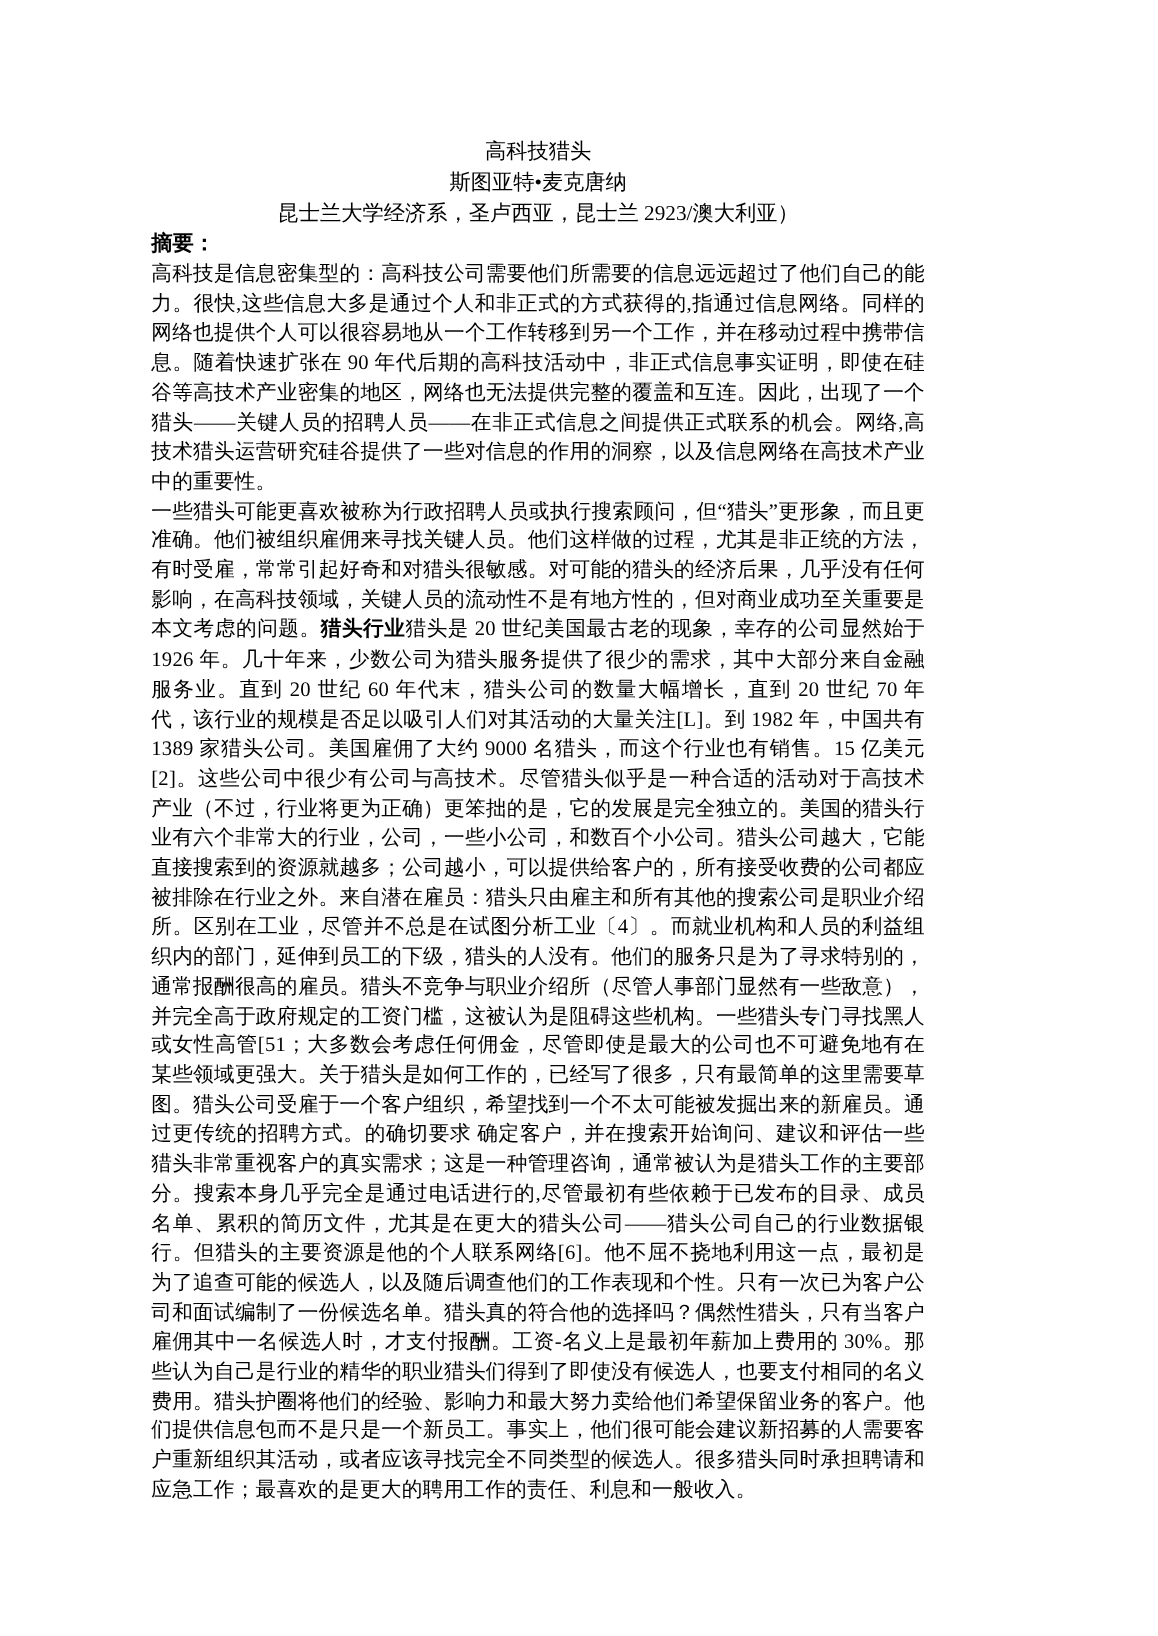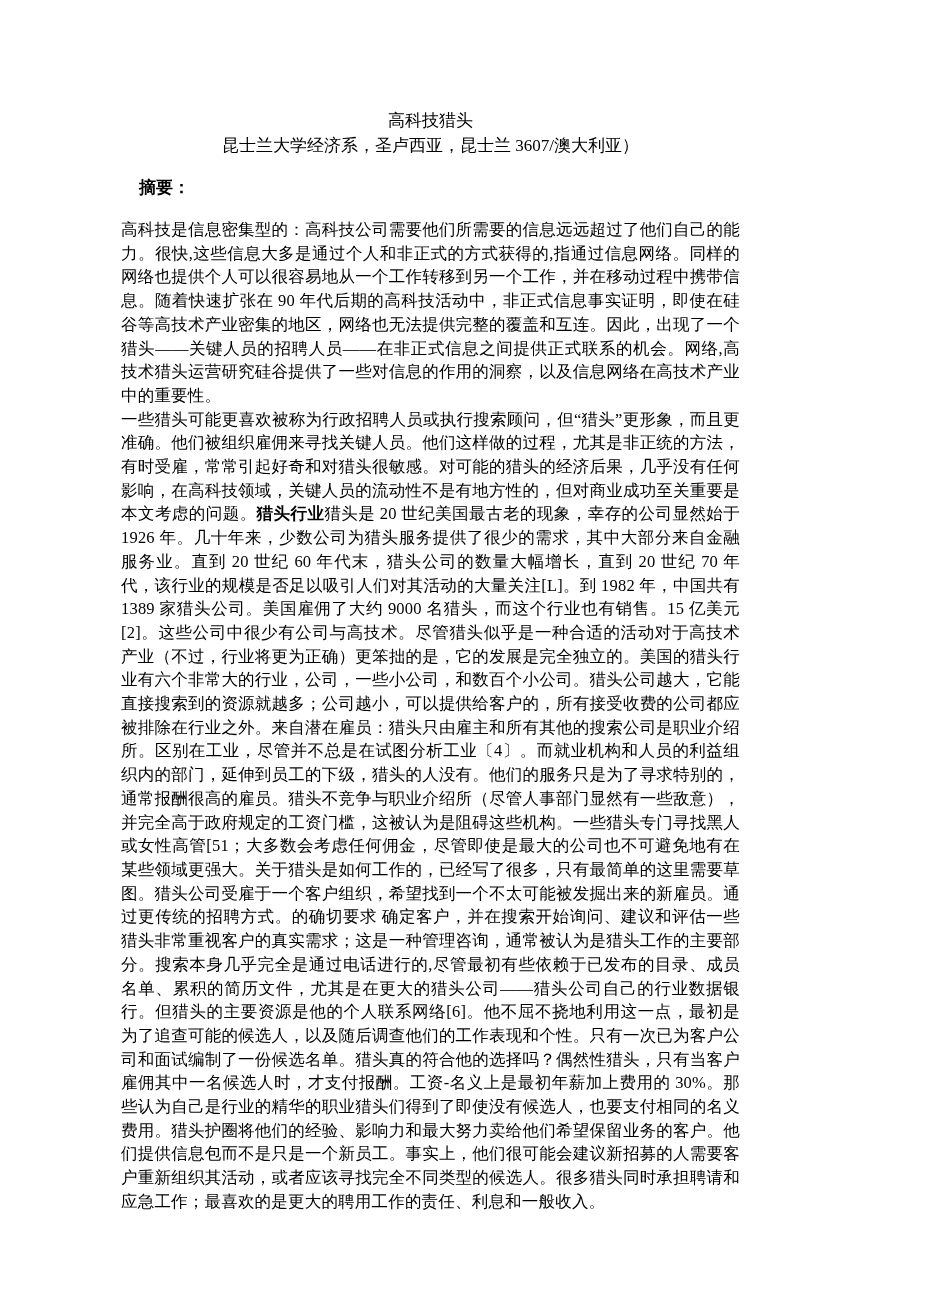--- a/index.html
+++ b/index.html
@@ -26,21 +26,21 @@
     font-size: 17px;
     line-height: 25px;
   }
   .doc-title {
     font-size: 17px;
   }
   .section-heading {
     font-weight: bold;
     font-size: 17px;
     line-height: 24px;
-    margin: 18px;
+    margin: 0;
     font-family: Liberation Sans, sans-serif;
   }
   .para {
     margin: 0;
     font-size: 16.5px;
     line-height: 23.7px;
     text-align: justify;
     text-justify: inter-ideograph;
     letter-spacing: 0.2px;
   }
@@ -49,21 +49,22 @@
     font-family: "Liberation Sans", "DejaVu Sans", sans-serif;
   }
 </style>
 </head>
 <body>
 
 <div class="doc">
 
   <div class="title-block">
     <div class="title-line doc-title">高科技猎头</div>
-    <div class="title-line">昆士兰大学经济系，圣卢西亚，昆士兰 3607/澳大利亚）</div>
+    <div class="title-line">斯图亚特•麦克唐纳</div>
+    <div class="title-line">昆士兰大学经济系，圣卢西亚，昆士兰 2923/澳大利亚）</div>
   </div>
 
   <h2 class="section-heading">摘要：</h2>
 
   <p class="para">高科技是信息密集型的：高科技公司需要他们所需要的信息远远超过了他们自己的能力。很快,这些信息大多是通过个人和非正式的方式获得的,指通过信息网络。同样的网络也提供个人可以很容易地从一个工作转移到另一个工作，并在移动过程中携带信息。随着快速扩张在 90 年代后期的高科技活动中，非正式信息事实证明，即使在硅谷等高技术产业密集的地区，网络也无法提供完整的覆盖和互连。因此，出现了一个猎头——关键人员的招聘人员——在非正式信息之间提供正式联系的机会。网络,高技术猎头运营研究硅谷提供了一些对信息的作用的洞察，以及信息网络在高技术产业中的重要性。</p>
 
 
   <p class="para"><span>一些猎头可能更喜欢被称为行政招聘人员或执行搜索顾问，但“猎头”更形象，而且更准确。他们被组织雇佣来寻找关键人员。他们这样做的过程，尤其是非正统的方法，有时受雇，常常引起好奇和对猎头很敏感。对可能的猎头的经济后果，几乎没有任何影响，在高科技领域，关键人员的流动性不是有地方性的，但对商业成功至关重要是本文考虑的问题。</span><b class="inline-subheading">猎头行业</b><span>猎头是 20 世纪美国最古老的现象，幸存的公司显然始于 1926 年。几十年来，少数公司为猎头服务提供了很少的需求，其中大部分来自金融服务业。直到 20 世纪 60 年代末，猎头公司的数量大幅增长，直到 20 世纪 70 年代，该行业的规模是否足以吸引人们对其活动的大量关注[L]。到 1982 年，中国共有 1389 家猎头公司。美国雇佣了大约 9000 名猎头，而这个行业也有销售。15 亿美元[2]。这些公司中很少有公司与高技术。尽管猎头似乎是一种合适的活动对于高技术产业（不过，行业将更为正确）更笨拙的是，它的发展是完全独立的。美国的猎头行业有六个非常大的行业，公司，一些小公司，和数百个小公司。猎头公司越大，它能直接搜索到的资源就越多；公司越小，可以提供给客户的，所有接受收费的公司都应被排除在行业之外。来自潜在雇员：猎头只由雇主和所有其他的搜索公司是职业介绍所。区别在工业，尽管并不总是在试图分析工业〔4〕。而就业机构和人员的利益组织内的部门，延伸到员工的下级，猎头的人没有。他们的服务只是为了寻求特别的，通常报酬很高的雇员。猎头不竞争与职业介绍所（尽管人事部门显然有一些敌意），并完全高于政府规定的工资门槛，这被认为是阻碍这些机构。一些猎头专门寻找黑人或女性高管[51；大多数会考虑任何佣金，尽管即使是最大的公司也不可避免地有在某些领域更强大。关于猎头是如何工作的，已经写了很多，只有最简单的这里需要草图。猎头公司受雇于一个客户组织，希望找到一个不太可能被发掘出来的新雇员。通过更传统的招聘方式。的确切要求 确定客户，并在搜索开始询问、建议和评估一些猎头非常重视客户的真实需求；这是一种管理咨询，通常被认为是猎头工作的主要部分。搜索本身几乎完全是通过电话进行的,尽管最初有些依赖于已发布的目录、成员名单、累积的简历文件，尤其是在更大的猎头公司——猎头公司自己的行业数据银行。但猎头的主要资源是他的个人联系网络[6]。他不屈不挠地利用这一点，最初是为了追查可能的候选人，以及随后调查他们的工作表现和个性。只有一次已为客户公司和面试编制了一份候选名单。猎头真的符合他的选择吗？偶然性猎头，只有当客户雇佣其中一名候选人时，才支付报酬。工资-名义上是最初年薪加上费用的 30%。那些认为自己是行业的精华的职业猎头们得到了即使没有候选人，也要支付相同的名义费用。猎头护圈将他们的经验、影响力和最大努力卖给他们希望保留业务的客户。他们提供信息包而不是只是一个新员工。事实上，他们很可能会建议新招募的人需要客户重新组织其活动，或者应该寻找完全不同类型的候选人。很多猎头同时承担聘请和应急工作；最喜欢的是更大的聘用工作的责任、利息和一般收入。</span></p>
 
 </div>

